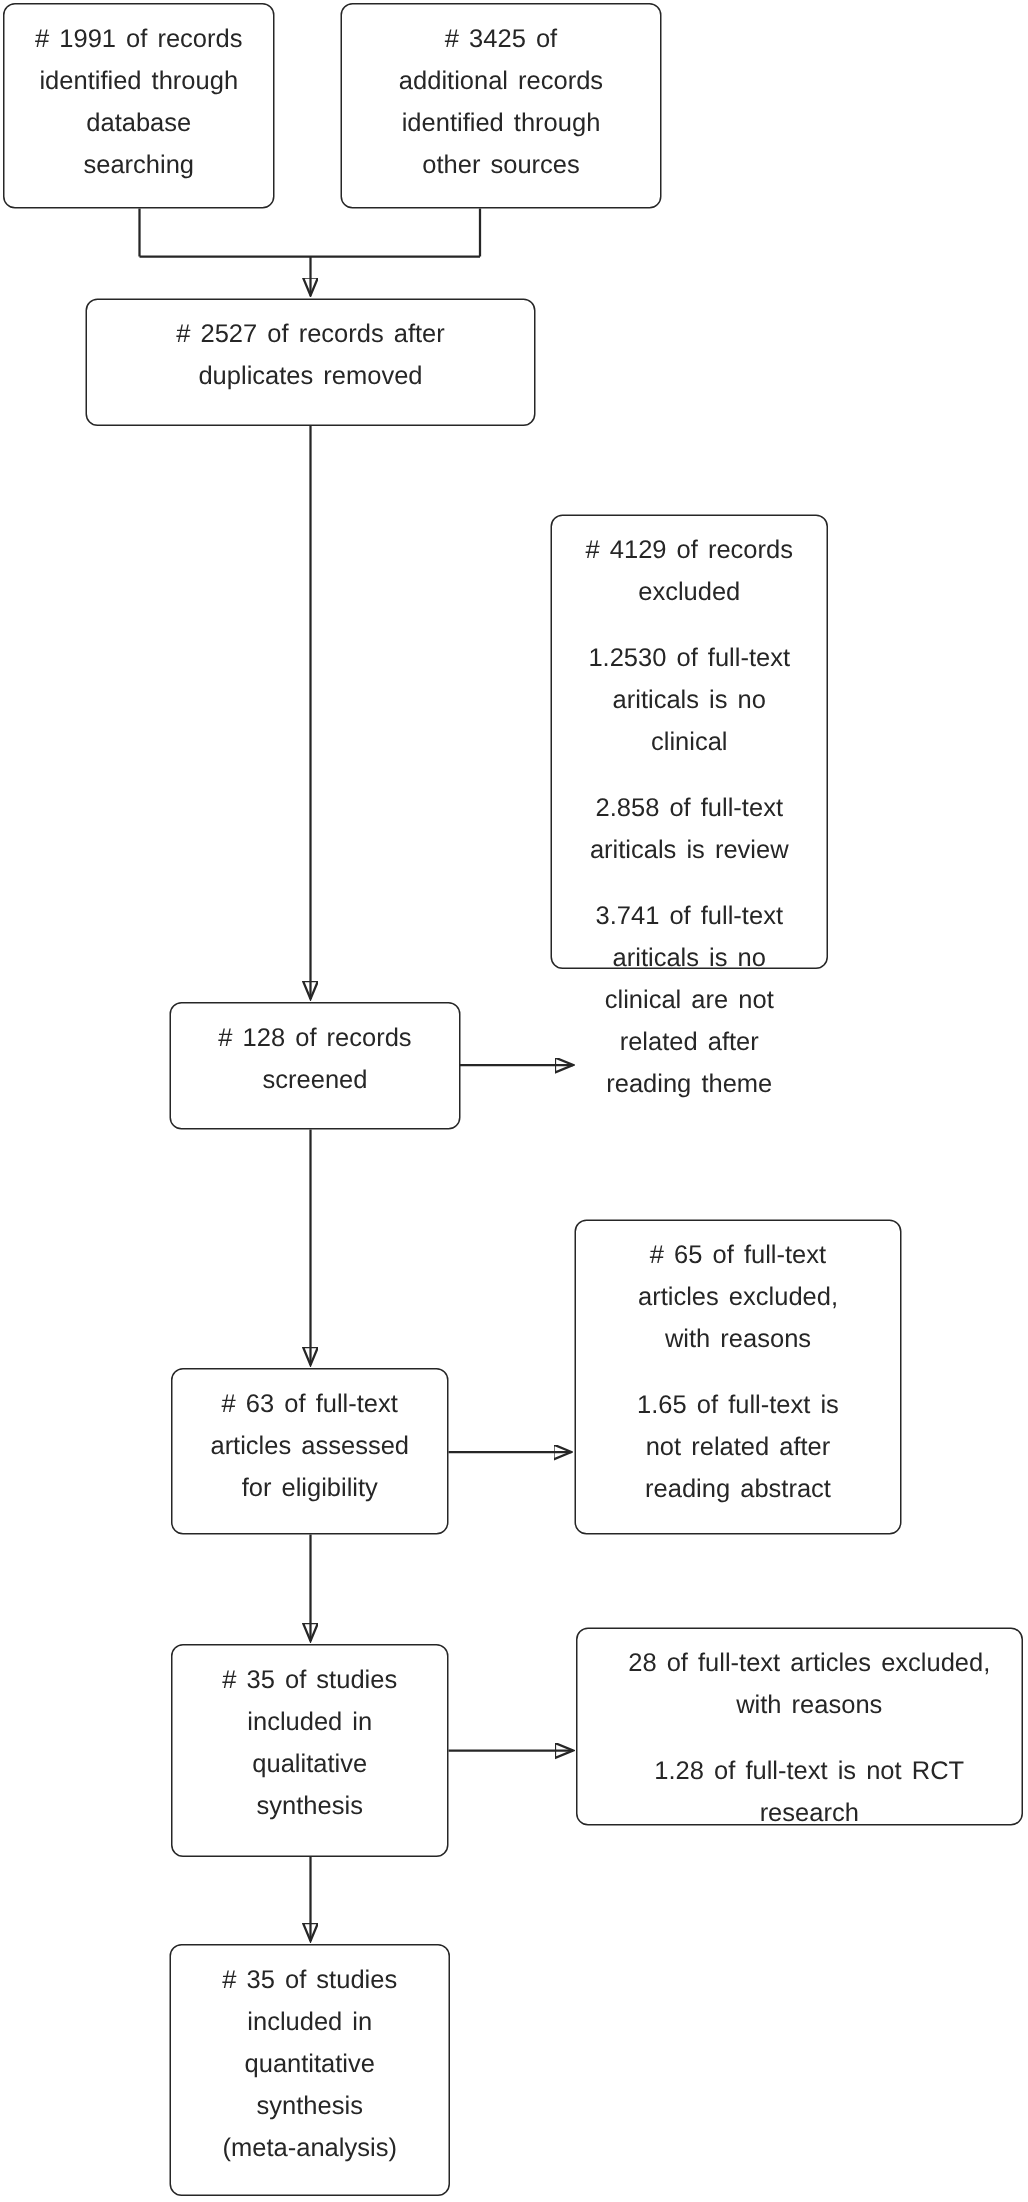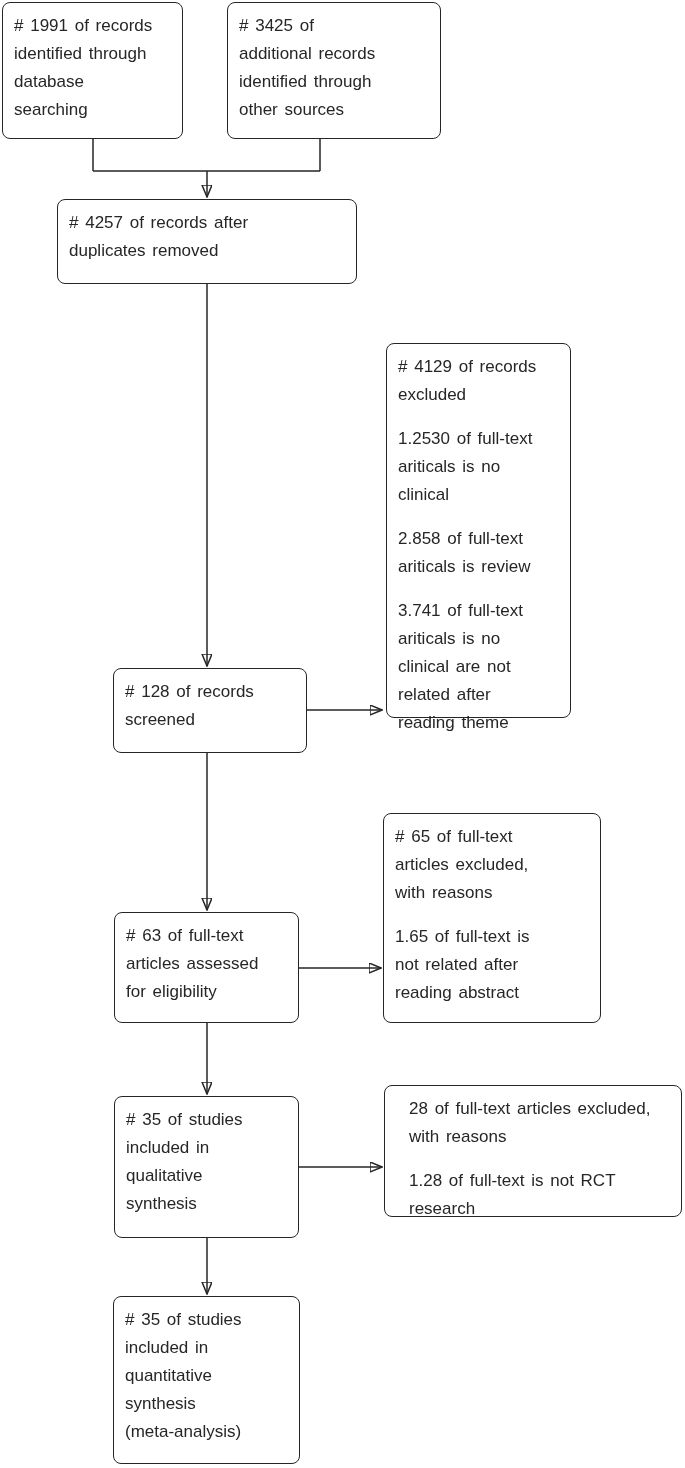--- a/index.html
+++ b/index.html
@@ -33,33 +33,34 @@
     background: #ffffff;
     border: 1.4px solid #262626;
     border-radius: 8px;
     padding: 9px 11px;
     font-size: 17px;
     line-height: 28px;
     word-spacing: 2px;
   }
   .box p {
     margin: 0 0 16px 0;
+    text-align: center;
   }
   .box p:last-child {
     margin-bottom: 0;
   }
   .box .ln {
     display: block;
     white-space: nowrap;
   }
   
   #box-identified-database   { left: 2px;   top: 2px;    width: 181px; height: 137px; }
   #box-identified-other      { left: 227px; top: 2px;    width: 214px; height: 137px; }
   #box-after-duplicates      { left: 57px;  top: 199px;  width: 300px; height: 85px;  }
-  #box-records-excluded      { left: 386px; top: 343px;  width: 185px; height: 375px; }
+  #box-records-excluded      { left: 367px; top: 343px;  width: 185px; height: 303px; }
   #box-records-screened      { left: 113px; top: 668px;  width: 194px; height: 85px;  }
   #box-fulltext-excluded     { left: 383px; top: 813px;  width: 218px; height: 210px; }
   #box-fulltext-assessed     { left: 114px; top: 912px;  width: 185px; height: 111px; }
   #box-qualitative-included  { left: 114px; top: 1096px; width: 185px; height: 142px; }
   #box-rct-excluded          { left: 384px; top: 1085px; width: 298px; height: 132px; padding-left: 24px; }
   #box-quantitative-included { left: 113px; top: 1296px; width: 187px; height: 168px; }
 </style>
 </head>
 <body>
 
@@ -96,21 +97,21 @@
       <p>
         <span class="ln"># 3425 of</span>
         <span class="ln">additional records</span>
         <span class="ln">identified through</span>
         <span class="ln">other sources</span>
       </p>
     </div>
 
   <div class="box" id="box-after-duplicates">
       <p>
-        <span class="ln"># 4257 of records after</span>
+        <span class="ln"># 2527 of records after</span>
         <span class="ln">duplicates removed</span>
       </p>
     </div>
 
   <div class="box" id="box-records-excluded">
       <p>
         <span class="ln"># 4129 of records</span>
         <span class="ln">excluded</span>
       </p>
       <p>

